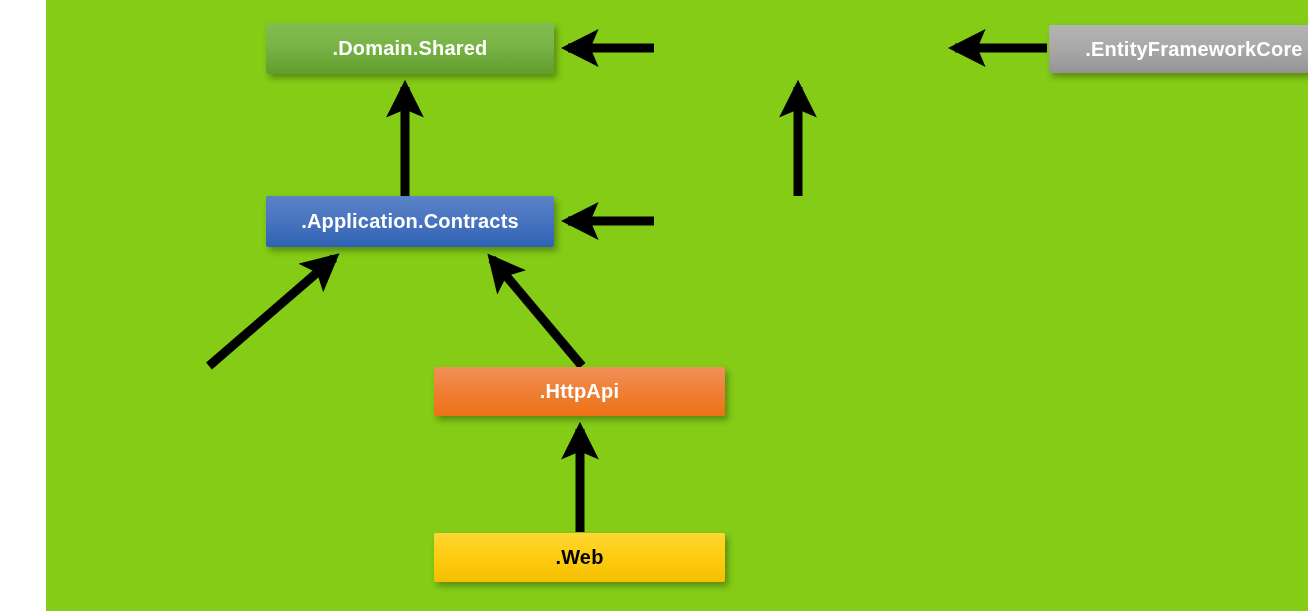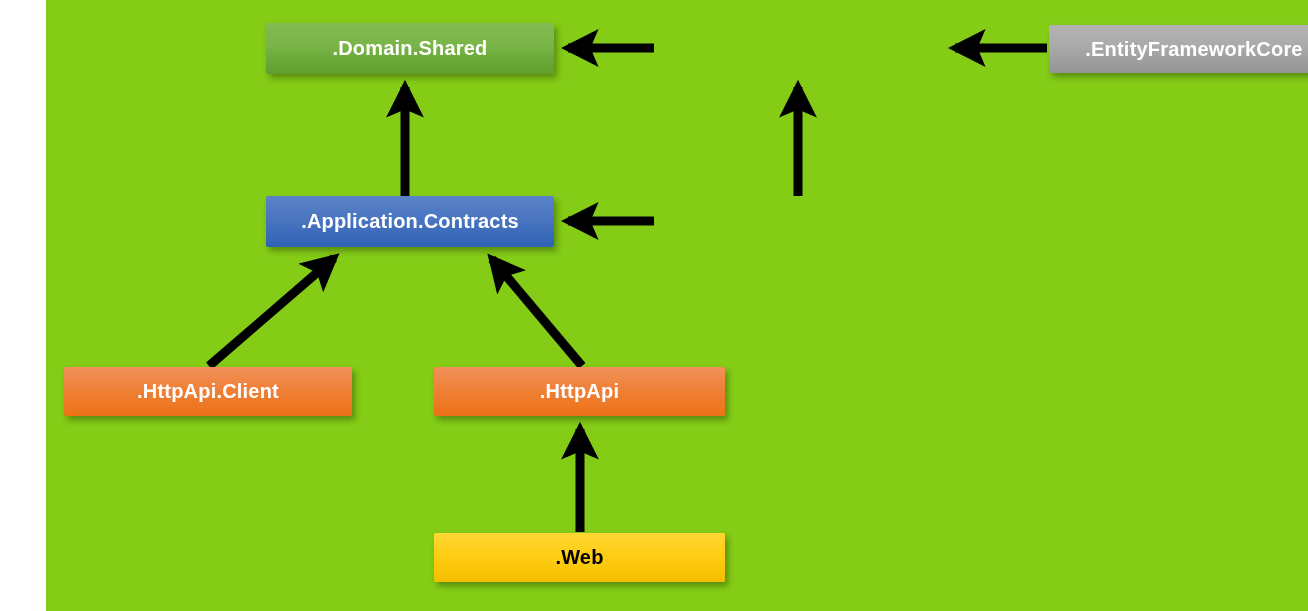--- a/index.html
+++ b/index.html
@@ -91,23 +91,20 @@
 
   <div class="node theme-blue" style="left:220px; top:196px; width:288px; height:51px;">
     <span class="node-label text-white">.Application.Contracts</span>
   </div>
 
   <div class="node theme-gray" style="left:1003px; top:25px; width:290px; height:48px;">
     <span class="node-label text-white">.EntityFrameworkCore</span>
   </div>
 
 
-  <div class="node theme-orange" style="left:18px; top:367px; width:288px; height:49px;">
-    <span class="node-label text-white">.HttpApi.Client</span>
-  </div>
 
   <div class="node theme-yellow" style="left:388px; top:533px; width:291px; height:49px;">
     <span class="node-label text-black">.Web</span>
   </div>
 
   <div class="node theme-orange" style="left:388px; top:367px; width:291px; height:49px;">
     <span class="node-label text-white">.HttpApi</span>
   </div>
 
 </div>

